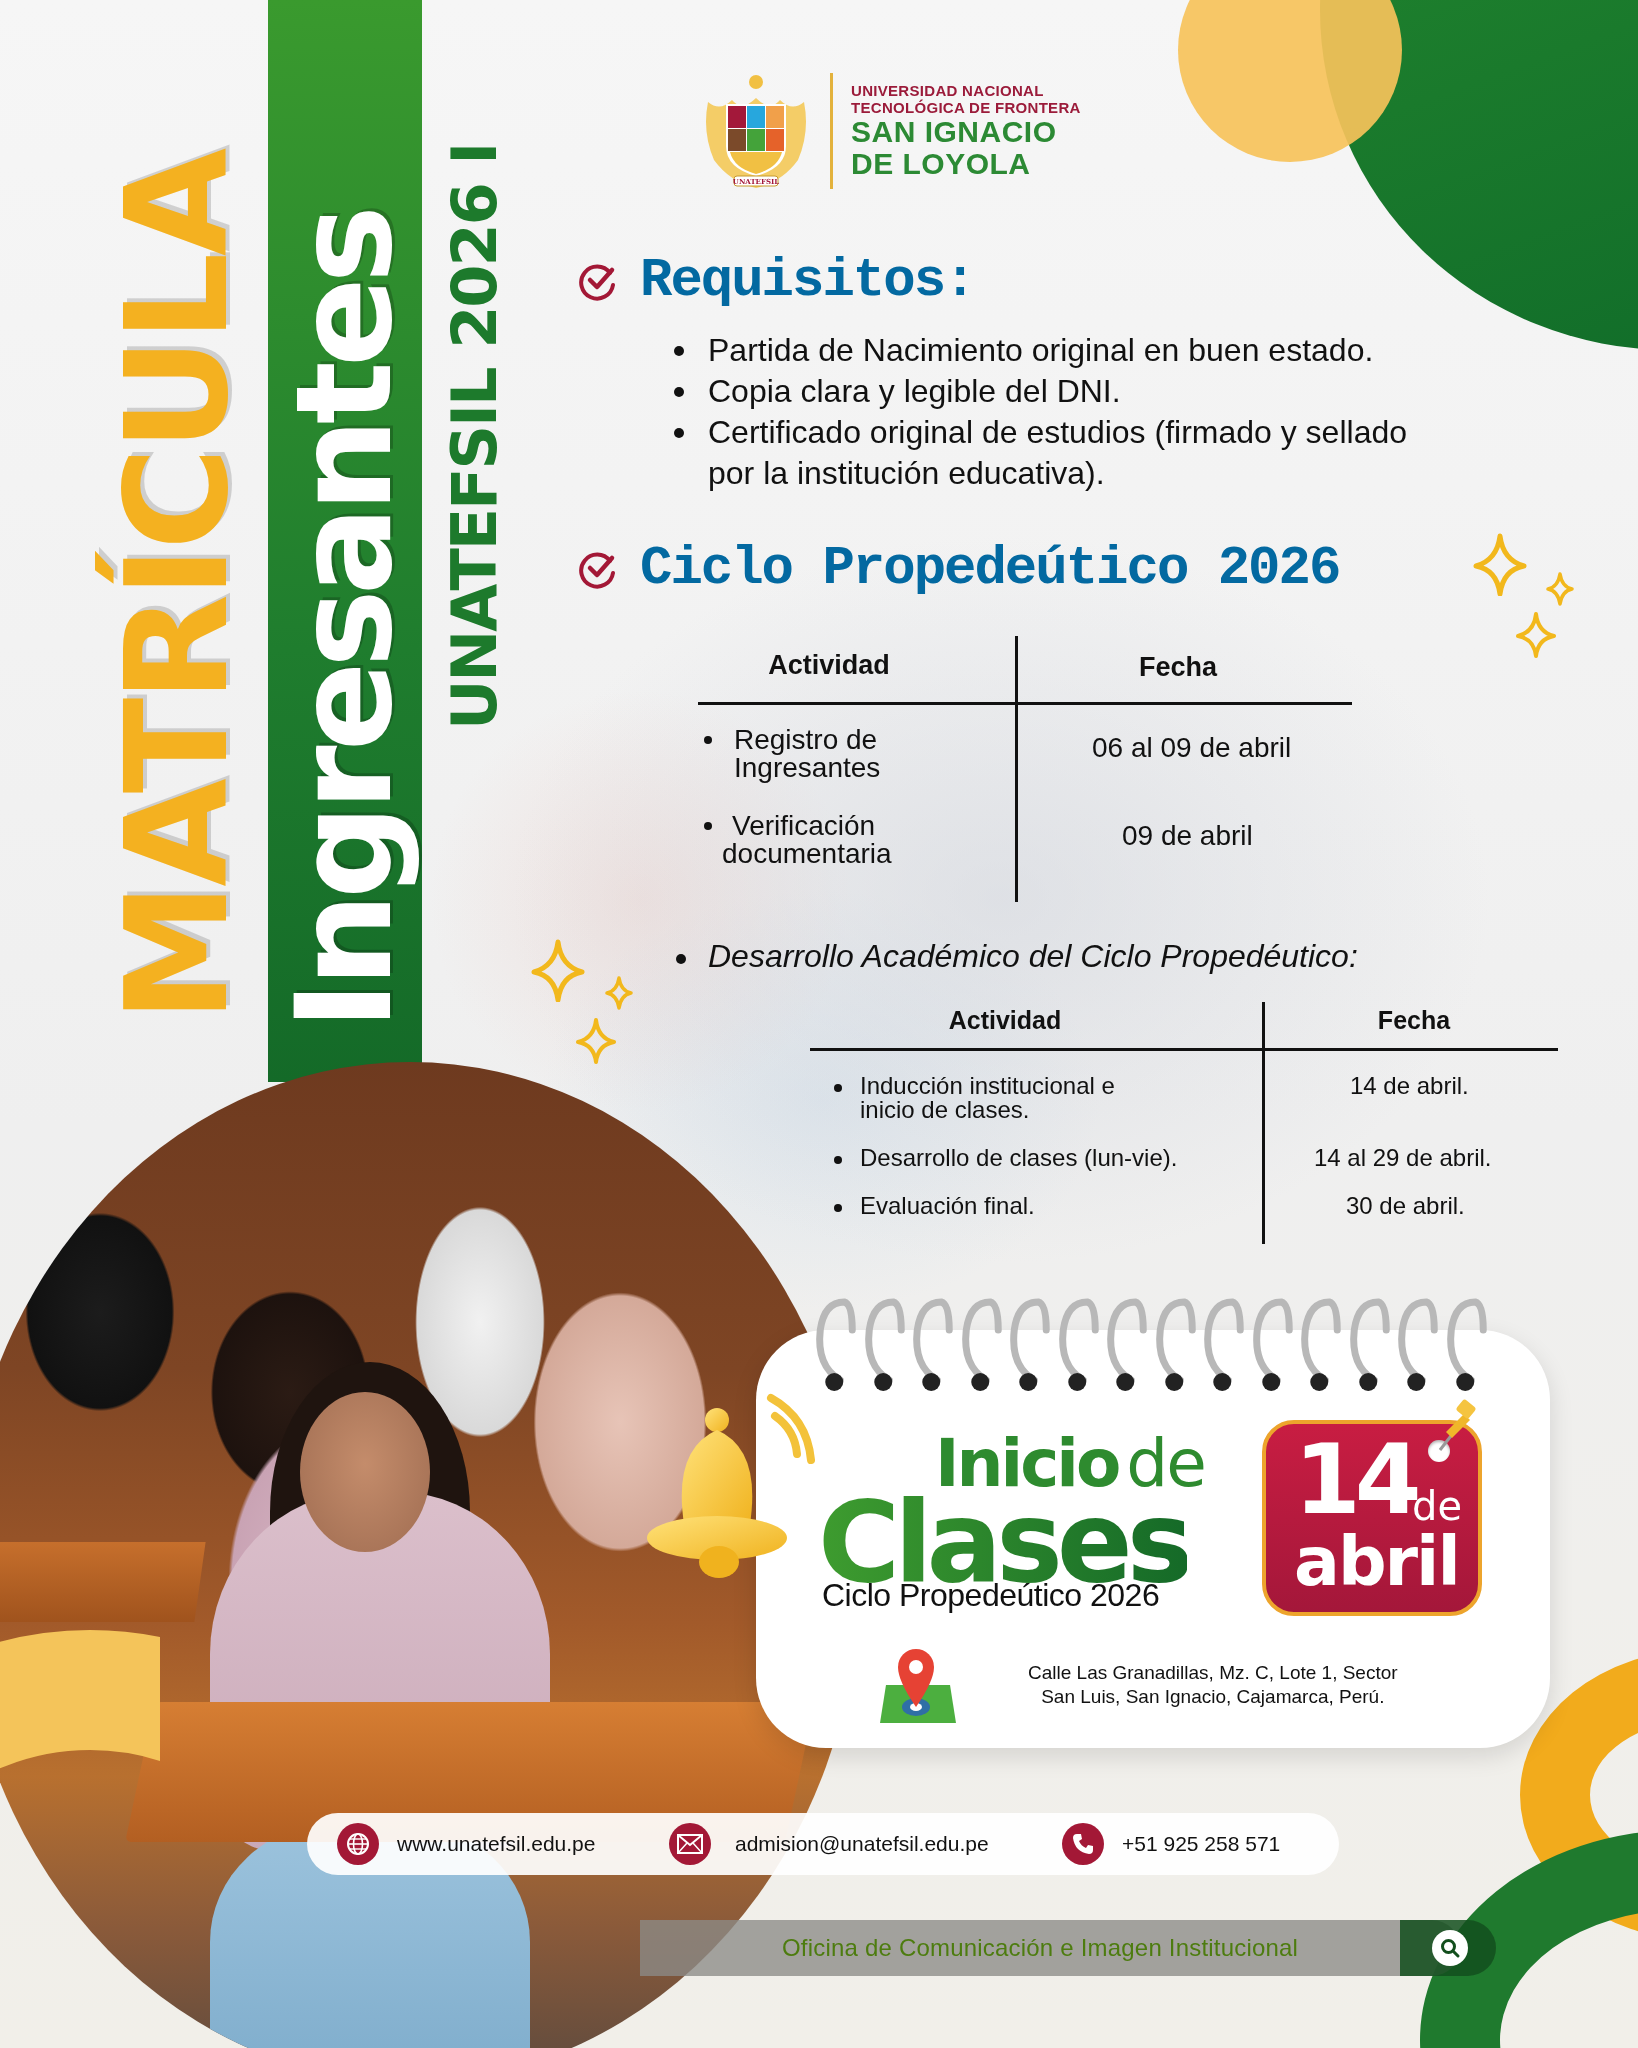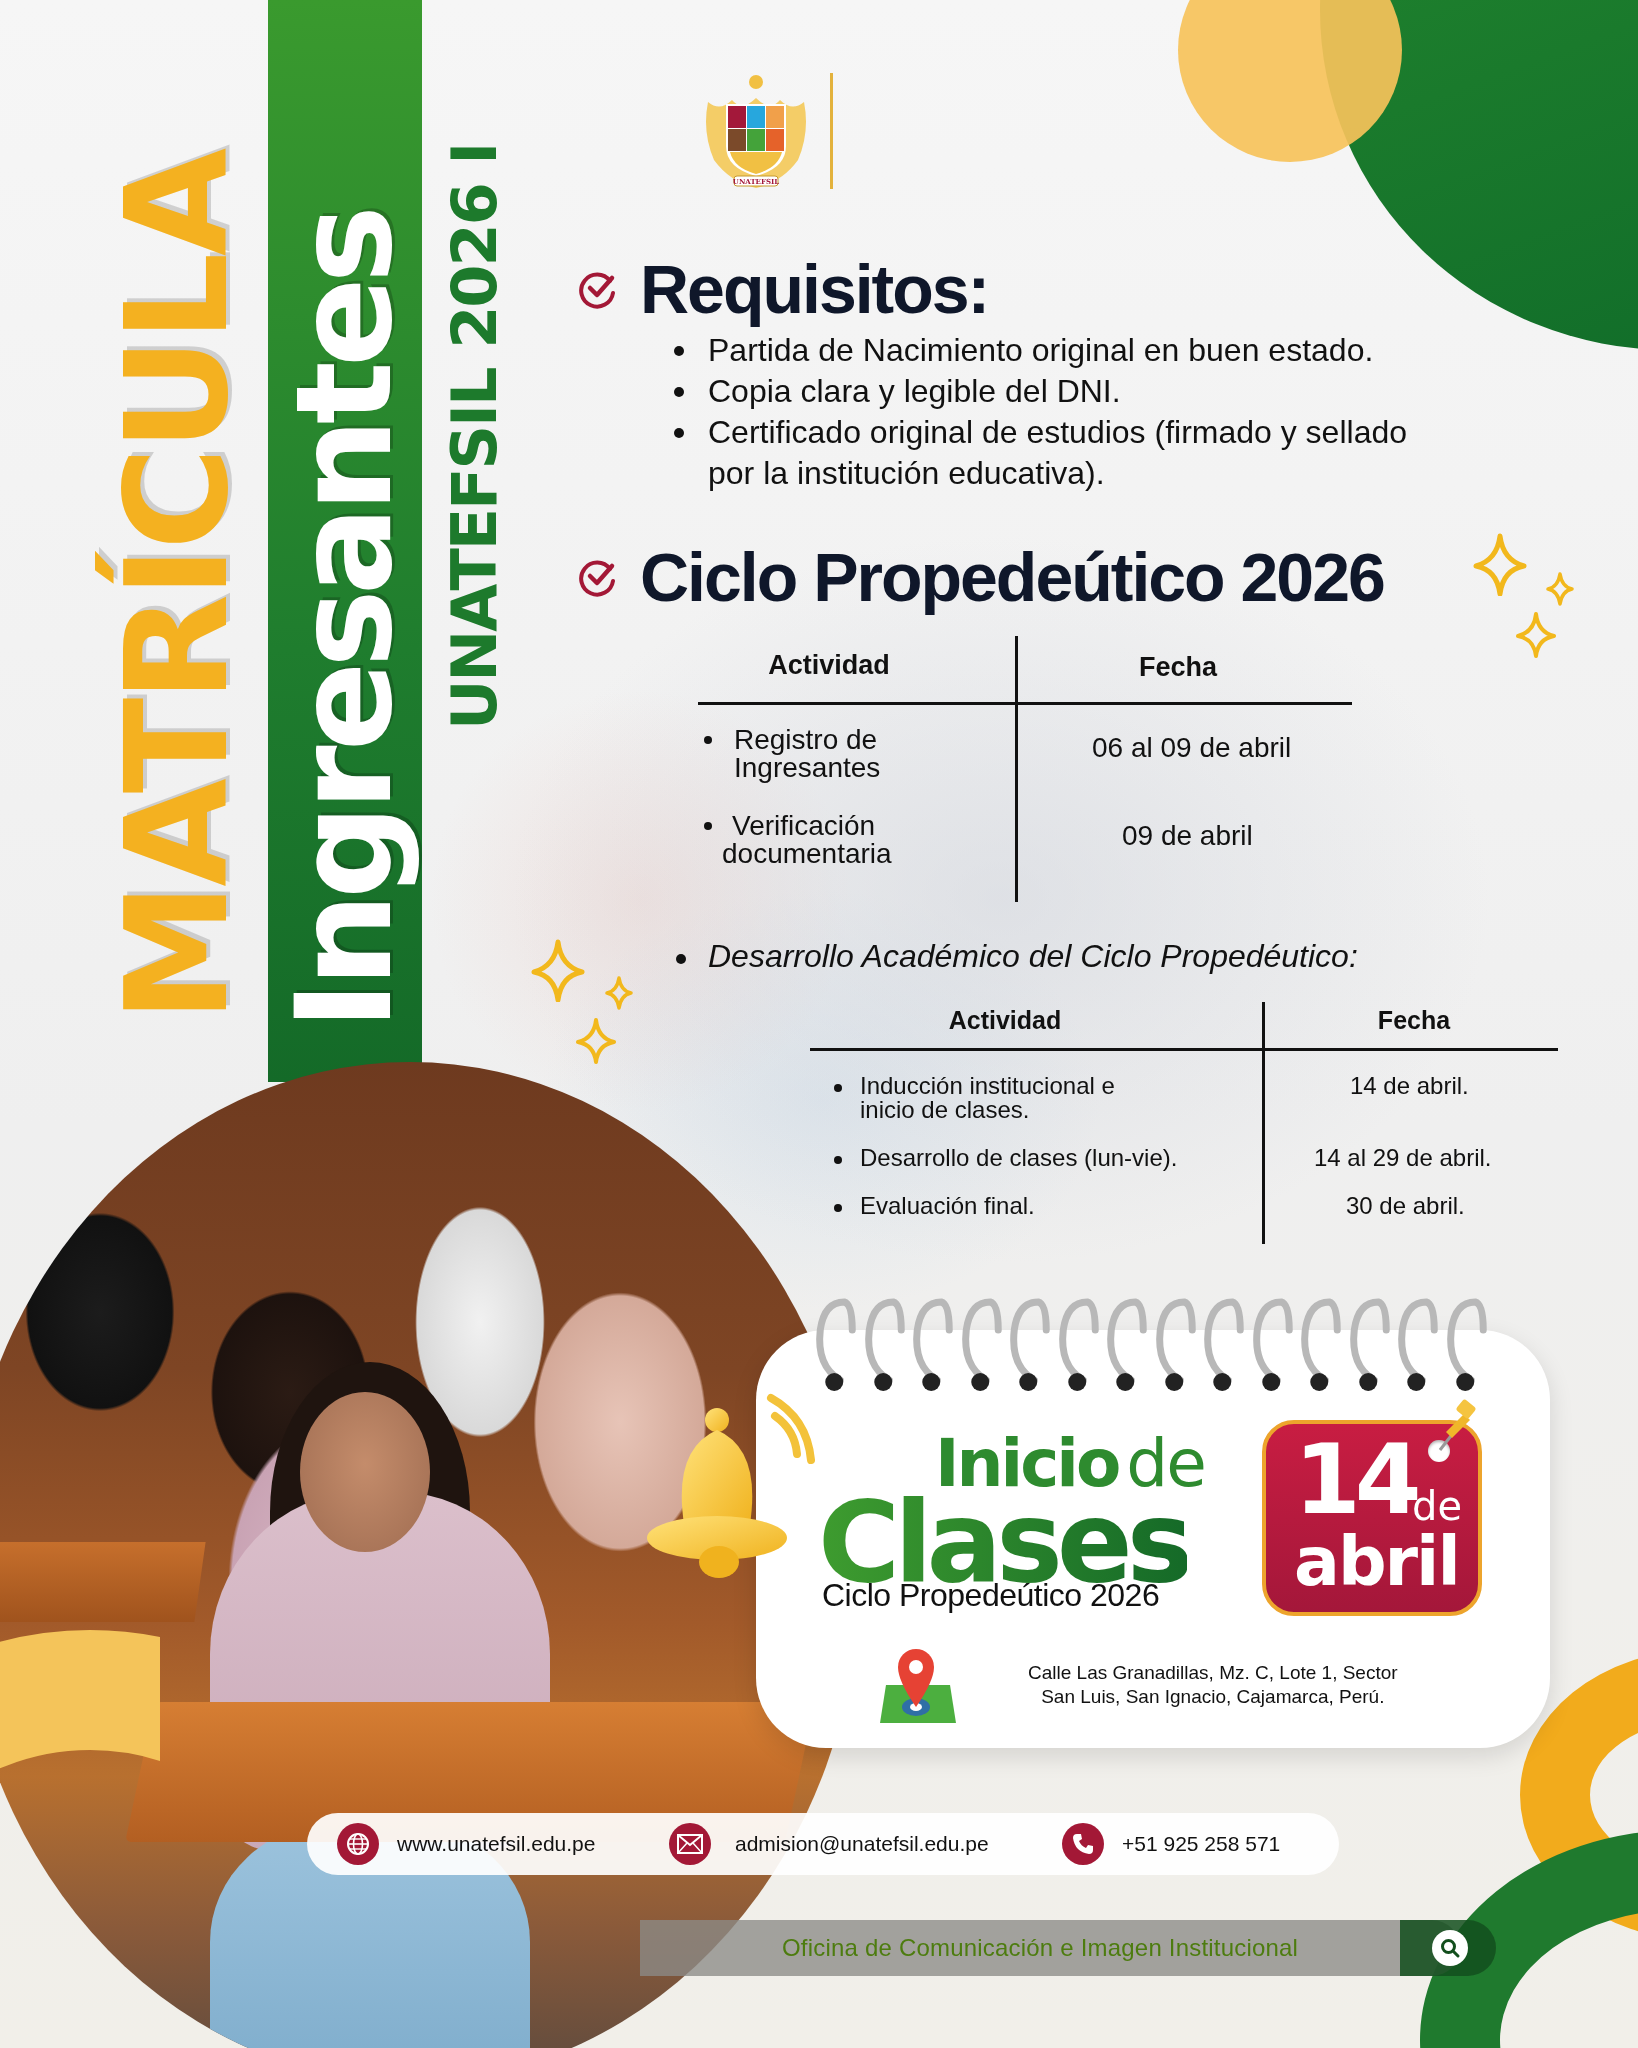--- a/index.html
+++ b/index.html
@@ -60,21 +60,21 @@
   
   .logo { position: absolute; left: 700px; top: 72px; display: flex; align-items: center; gap: 18px; }
   .crest { width: 112px; height: 118px; position: relative; }
   .logo-divider { width: 3px; height: 116px; background: #e3b23c; }
   .logo-text .line1, .logo-text .line2 { color: #9b1b3a; font-weight: 700; font-size: 15px; letter-spacing: 0.3px; line-height: 17px; }
   .logo-text .line3, .logo-text .line4 { color: #2c8a34; font-weight: 700; font-size: 30px; line-height: 32px; letter-spacing: 0.5px; }
 
   
   .section-head { position: absolute; display: flex; align-items: center; gap: 22px; }
   .check-icon { width: 40px; height: 40px; }
-  .section-title { font-weight: 900; font-size: 68px; letter-spacing: -2px; color: #0f172a; font-family: Liberation Sans, sans-serif; }
+  .section-title { font-weight: 900; font-size: 54px; letter-spacing: -2px; color: #0369a1; font-family: Liberation Mono, monospace; }
   .req-head { left: 578px; top: 250px; }
   .ciclo-head { left: 578px; top: 538px; }
 
   .req-list { position: absolute; left: 668px; top: 330px; list-style: none; }
   .req-list li { position: relative; padding-left: 40px; font-size: 32px; line-height: 41px; color: #111; width: 860px; }
   .req-list li::before { content: ""; position: absolute; left: 6px; top: 16px; width: 10px; height: 10px; border-radius: 50%; background: #111; }
 
   
   .tbl { position: absolute; }
   .tbl .vline { position: absolute; width: 3px; background: #111; }
@@ -198,20 +198,26 @@
       <rect x="66" y="34" width="18" height="22" fill="#f1a04a"></rect>
       <rect x="28" y="57" width="18" height="22" fill="#7b4a2a"></rect>
       <rect x="47" y="57" width="18" height="22" fill="#44a33a"></rect>
       <rect x="66" y="57" width="18" height="22" fill="#e5622a"></rect>
       <path d="M30 80 H82 Q78 96 56 102 Q34 96 30 80Z" fill="#f1c043"></path>
       <rect x="34" y="104" width="44" height="10" rx="3" fill="#fff" stroke="#c69a2e"></rect>
       <text x="56" y="112" font-size="7" text-anchor="middle" fill="#a3183a" font-family="DejaVu Serif, serif" font-weight="bold">UNATEFSIL</text>
     </svg>
   </div>
   <div class="logo-divider"></div>
+  <div class="logo-text">
+    <div class="line1">UNIVERSIDAD NACIONAL</div>
+    <div class="line2">TECNOLÓGICA DE FRONTERA</div>
+    <div class="line3">SAN IGNACIO</div>
+    <div class="line4">DE LOYOLA</div>
+  </div>
 </div>
 
 <div class="section-head req-head">
   <svg class="check-icon" viewBox="0 0 40 40">
     <path d="M32 12 A16 16 0 1 0 35 24" fill="none" stroke="#a31836" stroke-width="4" stroke-linecap="round"></path>
     <path d="M12 19 L19 26 L34 9" fill="none" stroke="#a31836" stroke-width="4.5" stroke-linecap="round" stroke-linejoin="round"></path>
   </svg>
   <span class="section-title">Requisitos:</span>
 </div>
 <ul class="req-list">

